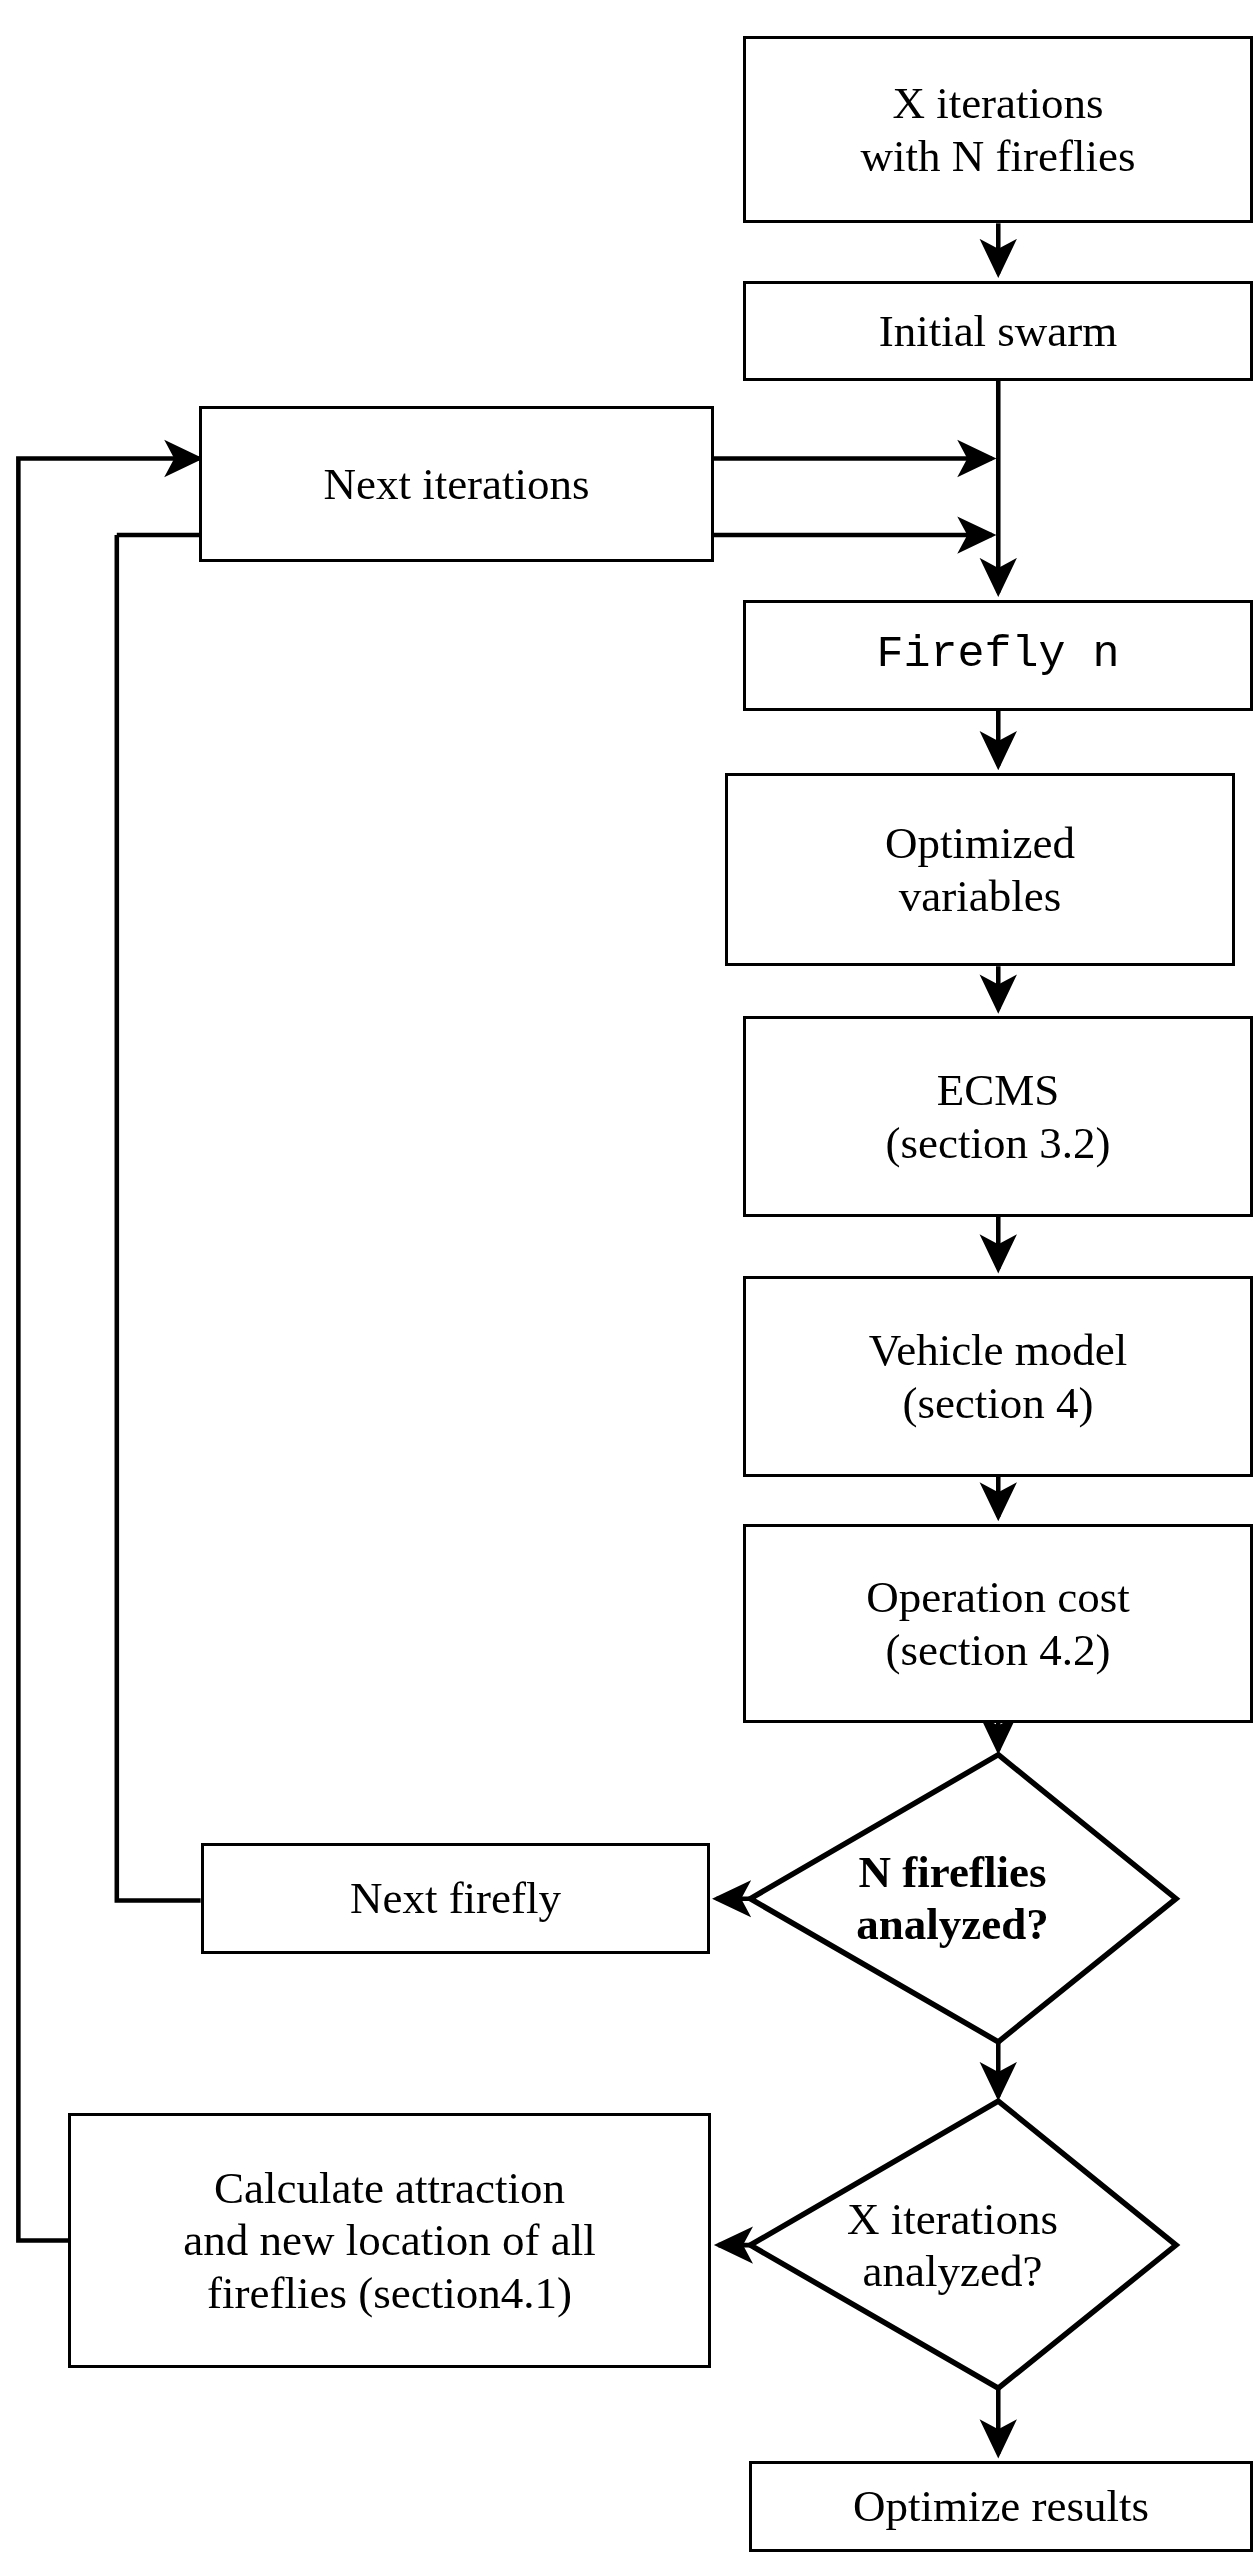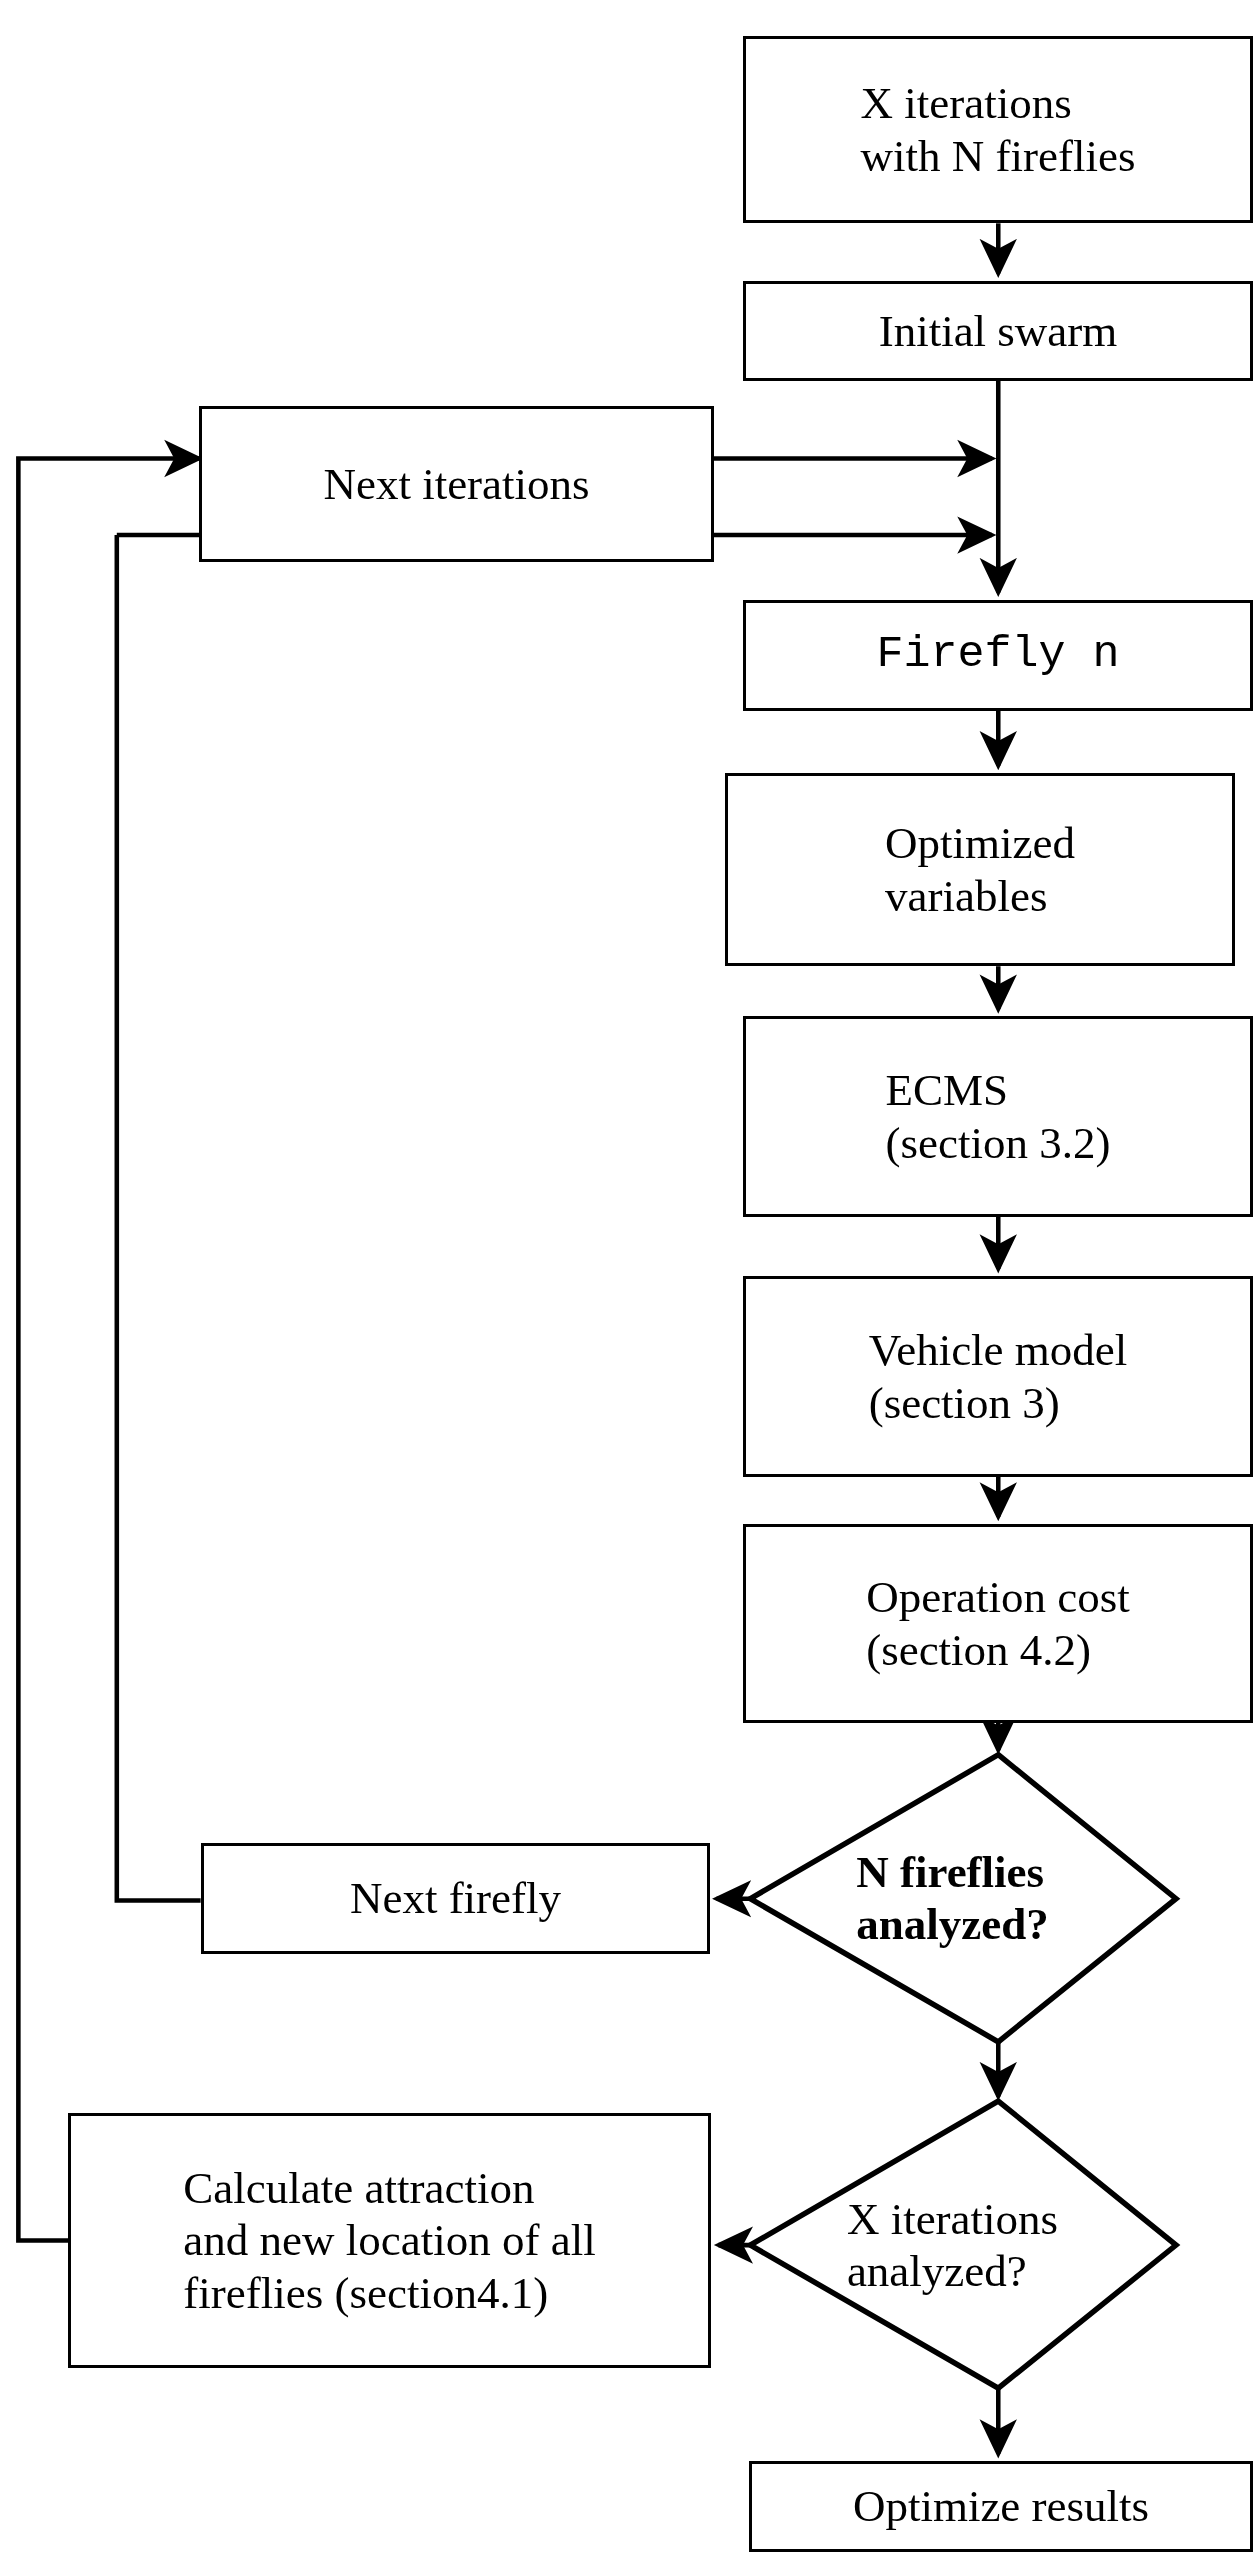--- a/index.html
+++ b/index.html
@@ -12,21 +12,21 @@
     color:#000000;
   }
   svg#wires{position:absolute;left:0;top:0;width:1260px;height:2576px;}
 
   .node{
     position:absolute;
     box-sizing:border-box;
     display:flex;
     align-items:center;
     justify-content:center;
-    text-align:left;
+    text-align:center;
     background:#ffffff;
     color:#000000;
     line-height:1.16;
     white-space:pre-line;
     z-index:3;
   }
   .box{
     border:3.6px solid #000000;
     font-size:45px;
   }
@@ -107,21 +107,21 @@
 variables</span>
   </div>
 
   <div class="node box" style="left:743px;top:1016px;width:510px;height:201px;">
     <span>ECMS
 (section 3.2)</span>
   </div>
 
   <div class="node box" style="left:743px;top:1276px;width:510px;height:201px;">
     <span>Vehicle model
-(section 3)</span>
+(section 4)</span>
   </div>
 
   <div class="node box" style="left:743px;top:1524px;width:510px;height:199px;">
     <span>Operation cost
 (section 4.2)</span>
   </div>
 
   <div class="node box" style="left:201px;top:1843px;width:509px;height:111px;">
     <span>Next firefly</span>
   </div>

